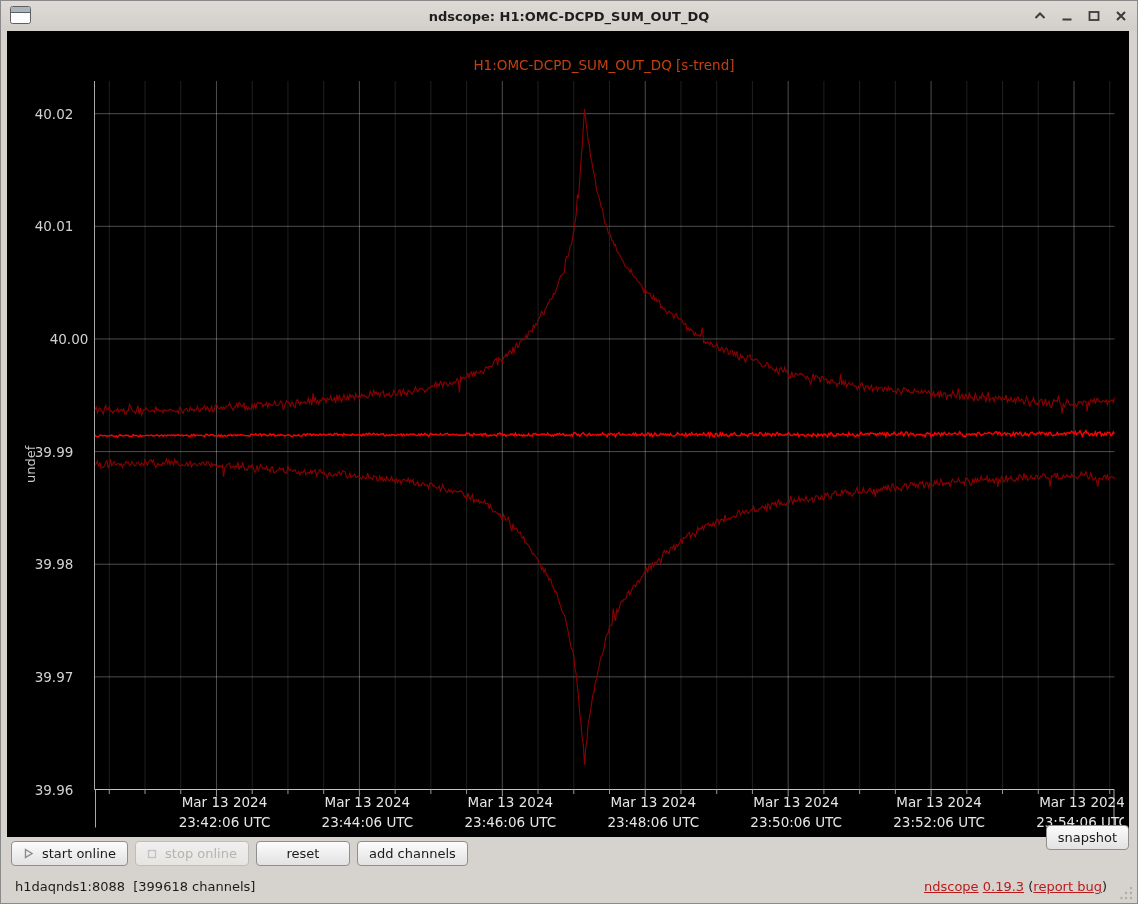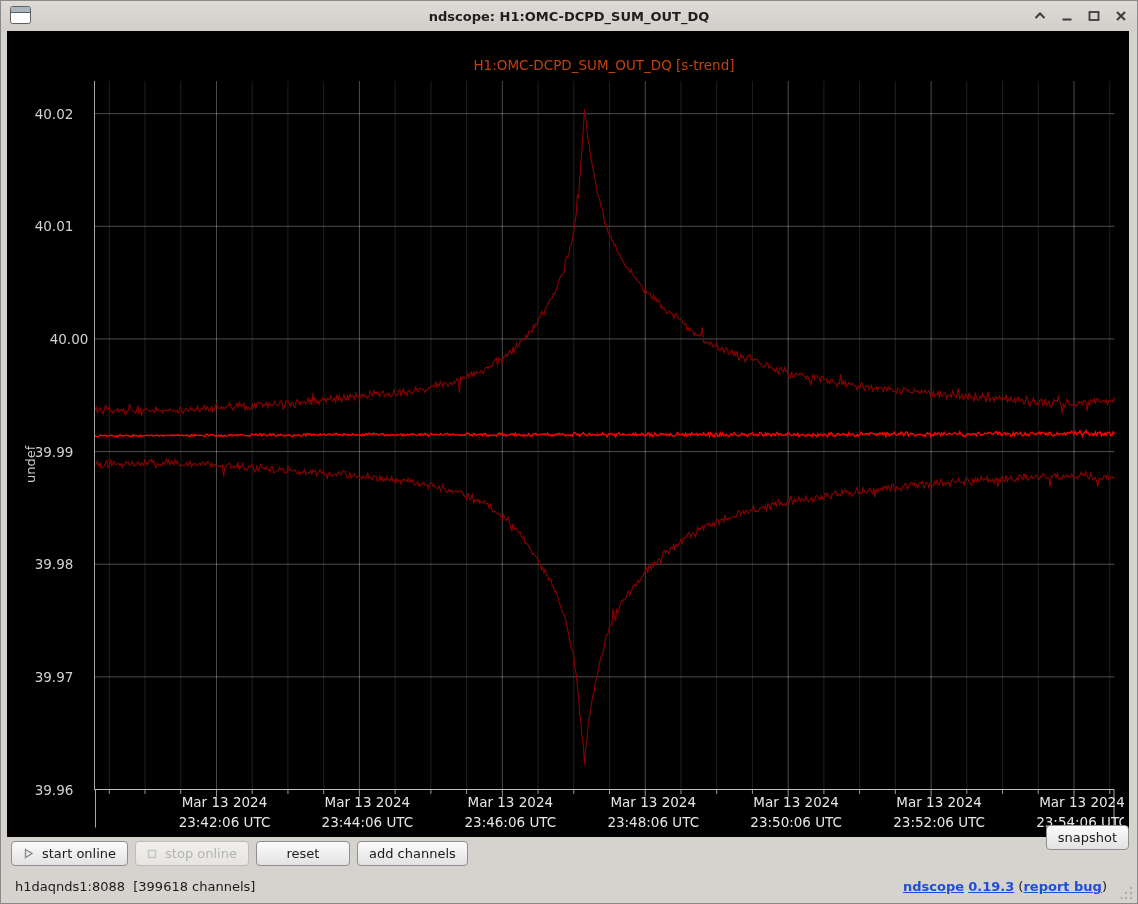--- a/index.html
+++ b/index.html
@@ -26,21 +26,21 @@
   .tb-left{display:flex;gap:7px;margin-left:2px;}
   .btn{display:inline-flex;align-items:center;justify-content:center;gap:8px;height:25px;min-width:94px;padding:0 11px;border:1px solid #8f8f8f;border-radius:4px;background:linear-gradient(#fcfcfc,#e2e2e2);font-size:13px;color:#1b1b1b;cursor:pointer;white-space:nowrap;}
   .btn.disabled{color:#b3b3b3;border-color:#bdbdbd;background:linear-gradient(#f2f0ee,#e6e4e1);cursor:default;}
   .tb-right{margin-left:auto;display:flex;align-items:center;gap:12px;flex-direction:column;}
   .btn.snapshot{min-width:78px;}
   .collapse{width:20px;height:20px;display:flex;align-items:center;justify-content:center;cursor:pointer;background:none;border:none;}
   
   .statusbar{position:absolute;left:0;bottom:0;width:100%;height:33px;background:#d6d2cd;display:flex;align-items:center;font-size:13px;color:#1c1c1c;padding:0 30px 0 14px;}
   .server{white-space:pre;}
   .sb-right{margin-left:auto;display:flex;align-items:center;white-space:pre;}
-  .link{color:#1d4ed8;text-decoration:underline;cursor:pointer;font-weight:bold;}
+  .link{color:#b91c1c;text-decoration:underline;cursor:pointer;}
   .grip{position:absolute;right:3px;bottom:3px;width:14px;height:14px;}
 </style>
 </head>
 <body>
 
 <div class="window">
 
   <div class="titlebar">
     <div class="win-icon"></div>
     <div class="win-title">ndscope: H1:OMC-DCPD_SUM_OUT_DQ</div>

